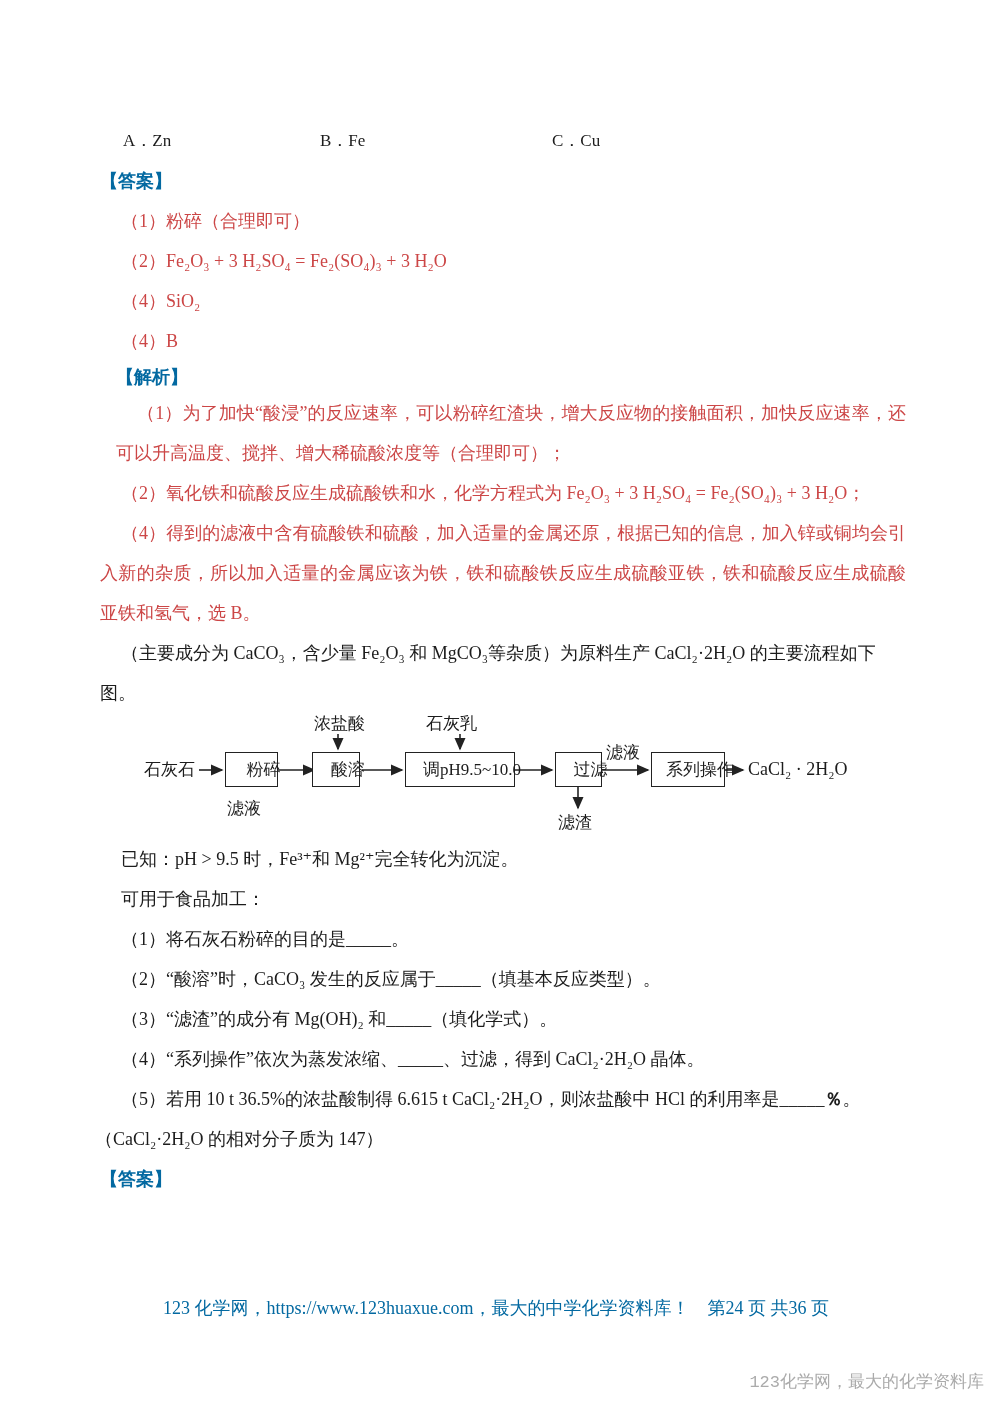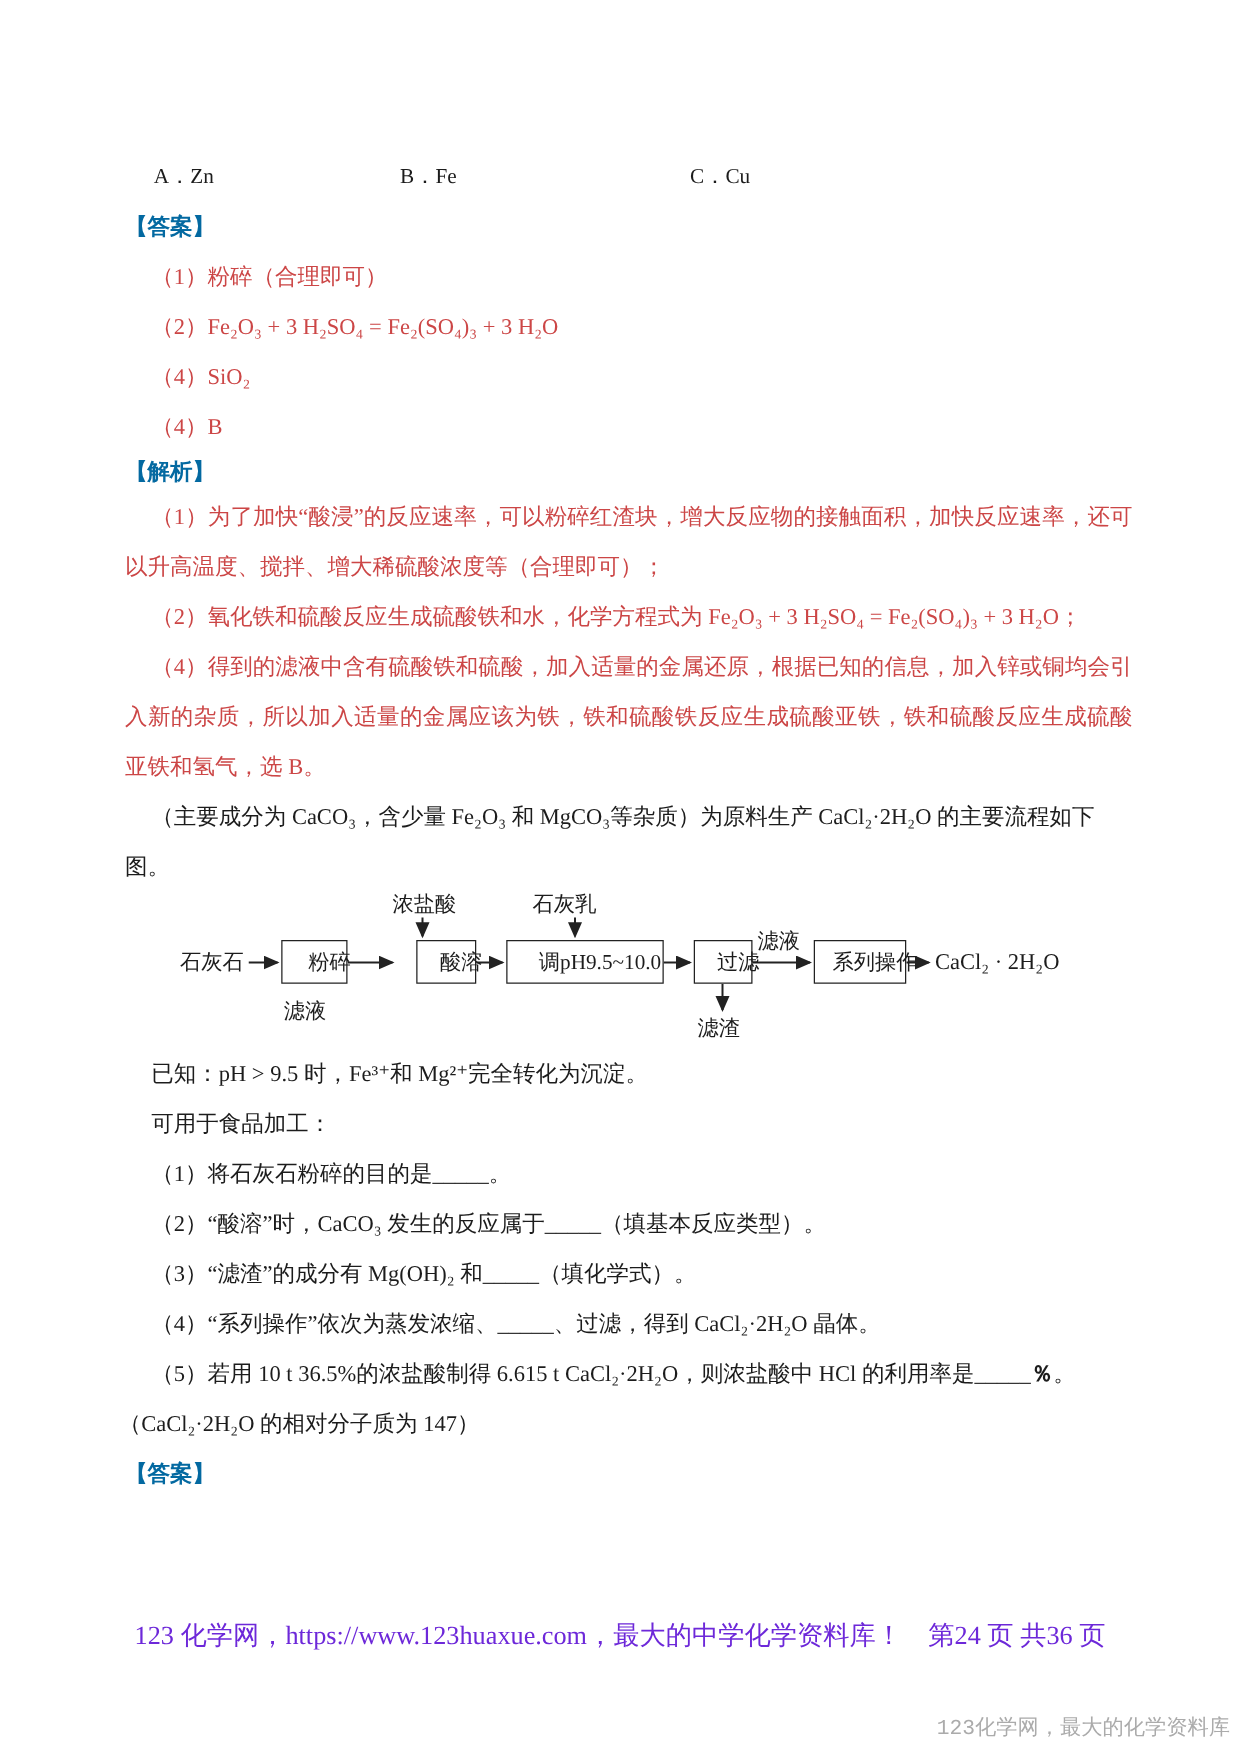--- a/index.html
+++ b/index.html
@@ -23,21 +23,21 @@
   p { margin: 0; }
   .indent { text-indent: 21px; }
   .justify { text-align: justify; }
   .red { color: #cc4646; }
   .sec-header { color: #0369a1; font-weight: bold; }
   .options { position: relative; height: 40px; margin-top: 121px; font-size: 17px; }
   .options span { position: absolute; top: 0; }
   .opt-a { left: 23px; }
   .opt-b { left: 220px; }
   .opt-c { left: 452px; }
-  .mt-minus { margin-top: -4px; }
+  .mt-minus { margin-top: -4px; margin-left: 16px; }
   .q22-line1 { margin-left: -12px; white-space: nowrap; }
   .q22-src { color: #15158d; font-weight: bold; }
   .bold { font-weight: bold; }
   .note { text-indent: -5px; }
 
   
   .flowchart {
     position: relative;
     width: 806px;
     height: 126px;
@@ -52,42 +52,42 @@
     box-sizing: border-box;
     border: 1.6px solid #222;
     background: #fff;
     display: flex;
     align-items: center;
     justify-content: center;
     white-space: nowrap;
     padding-left: 24px;
   }
   .fc-b1 { left: 125px; width: 53px; }
-  .fc-b2 { left: 233px; width: 48px; }
-  .fc-b3 { left: 305px; width: 126px; }
+  .fc-b2 { left: 212px; width: 48px; }
+  .fc-b3 { left: 305px; width: 110px; }
   .fc-b4 { left: 455px; width: 47px; }
   .fc-b5 { left: 551px; width: 74px; }
   .fc-label { position: absolute; white-space: nowrap; }
   .fc-top1 { left: 214px; top: 0px; }
   .fc-top2 { left: 326px; top: 0px; }
   .fc-input { left: 44px; top: 46px; }
   .fc-filtrate { left: 506px; top: 29px; }
   .fc-under { left: 127px; top: 85px; }
   .fc-residue { left: 458px; top: 99px; }
   .fc-product { left: 648px; top: 45px; font-size: 18px; }
 
   .footer {
     position: absolute;
     left: 0;
     top: 1297px;
     width: 992px;
     text-align: center;
-    font-size: 21px;
+    font-size: 18px;
     line-height: 22px;
-    color: #6d28d9;
+    color: #0369a1;
   }
   .watermark {
     position: absolute;
     right: 8px;
     top: 1370px;
     font-size: 17px;
     color: #ababab;
     font-family: Liberation Mono, monospace;
   }
 </style>

